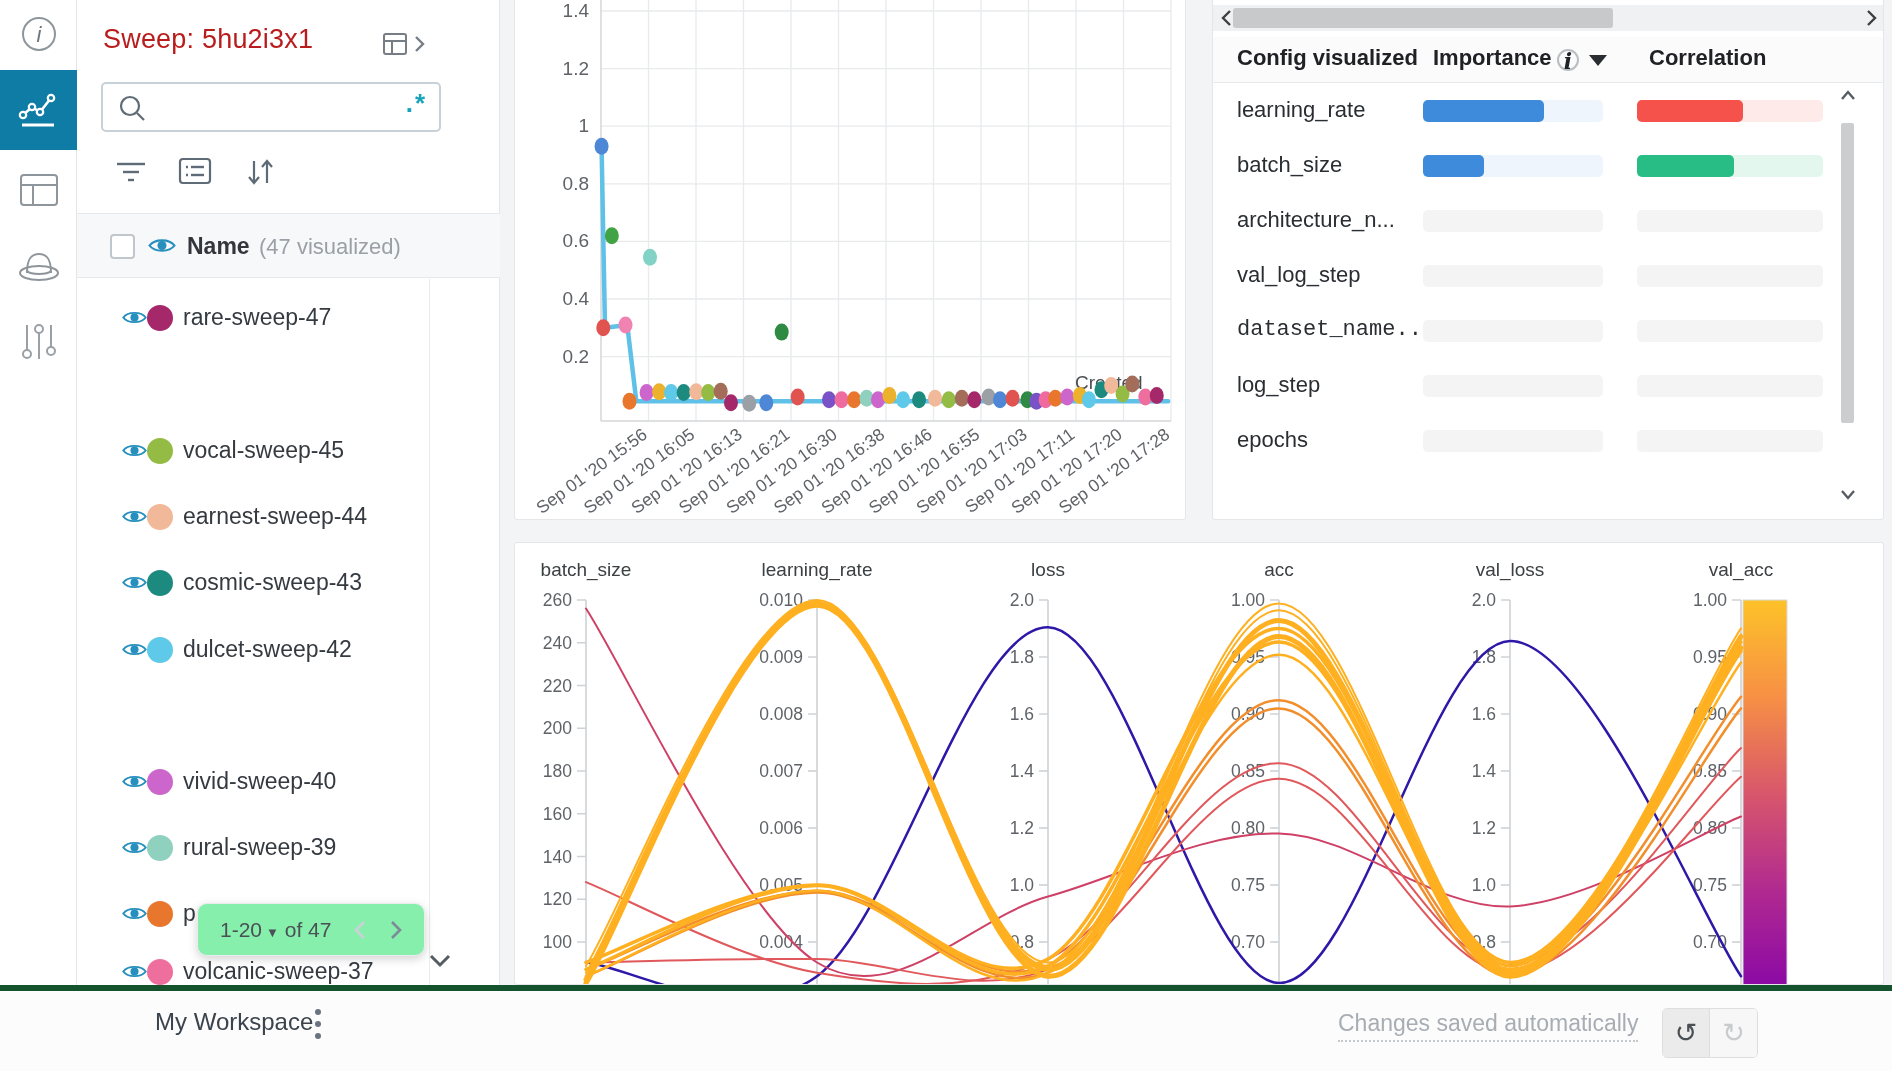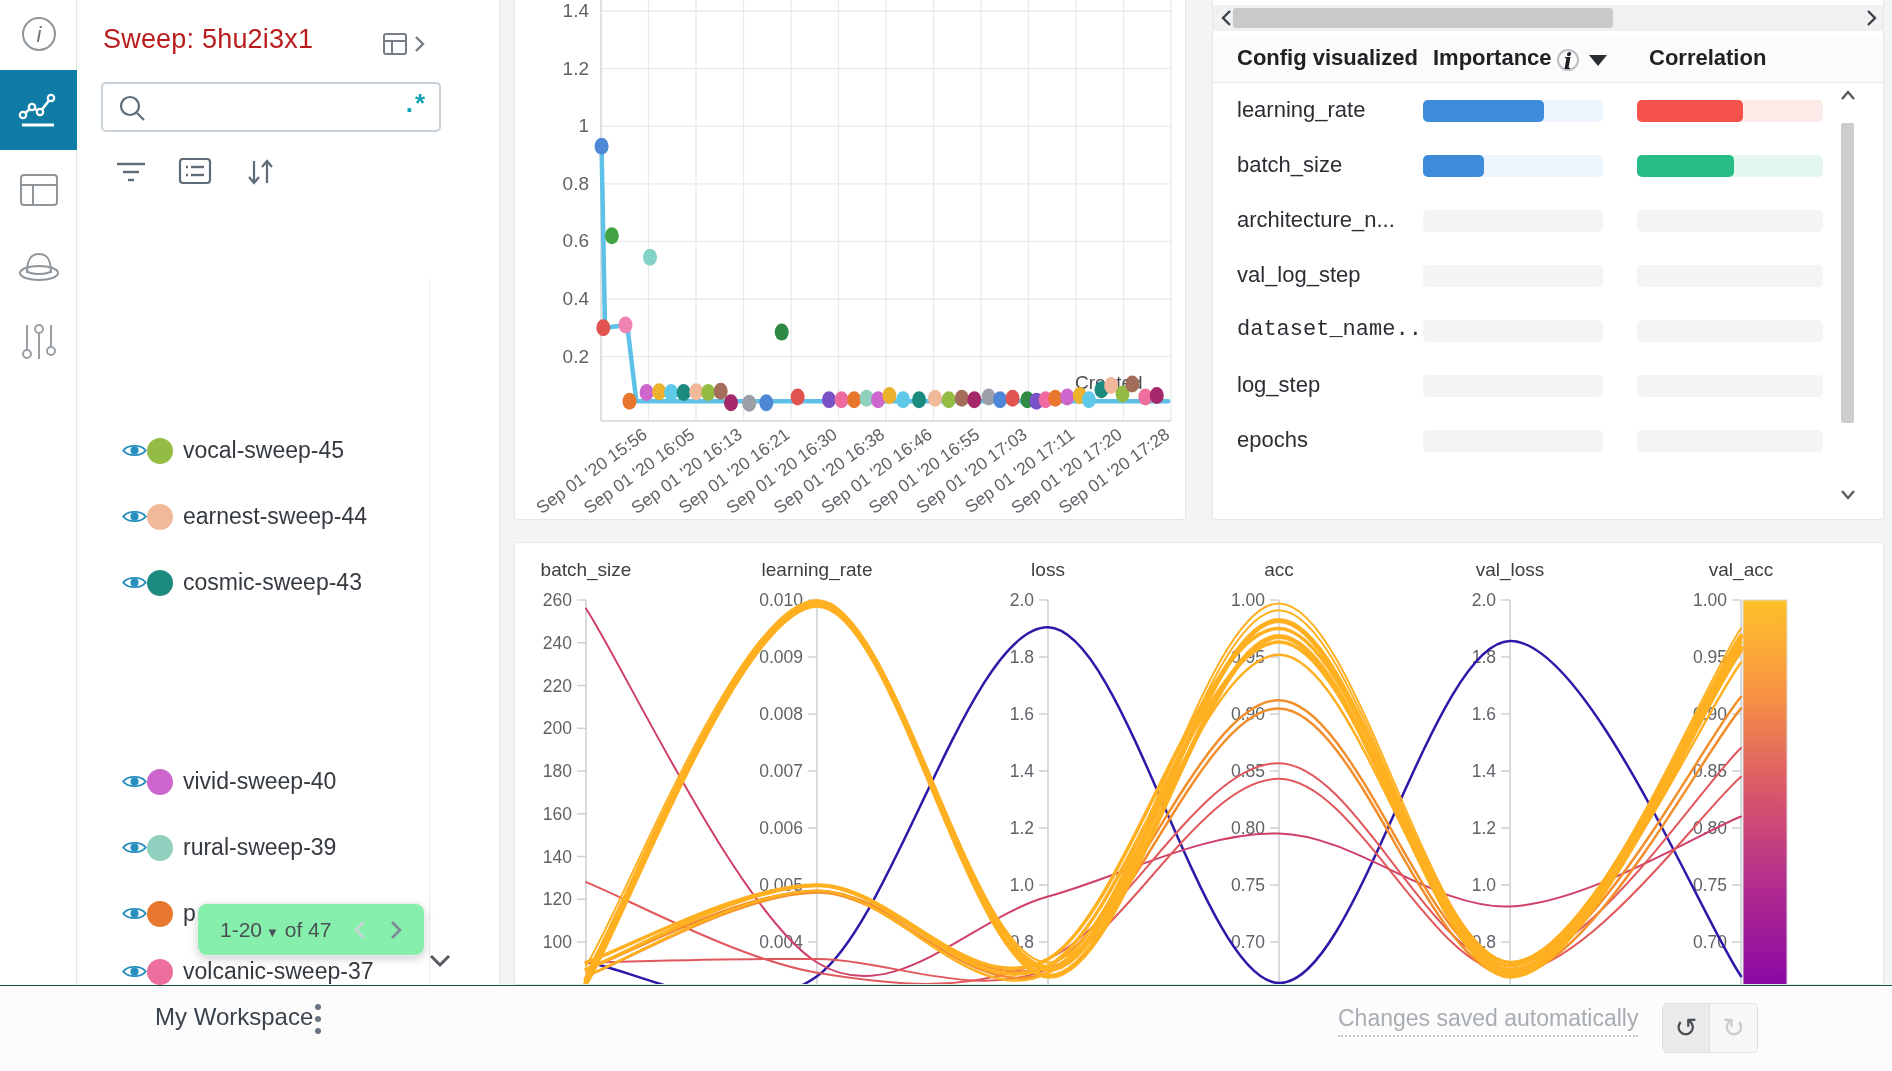--- a/index.html
+++ b/index.html
@@ -57,21 +57,21 @@
   .sort-caret { position:absolute; left:376px; top:18px; width:0; height:0; border-left:9px solid transparent; border-right:9px solid transparent; border-top:11px solid #2a2e33; cursor:pointer; }
   .imp-rows { position:absolute; left:0; top:96px; width:640px; height:438px; }
   .imp-row { position:absolute; left:0; width:640px; height:55px; }
   .imp-name { position:absolute; left:24px; top:14px; font-size:22px; color:#2a2e33; white-space:nowrap; }
   .bar-track { position:absolute; top:17px; height:22px; border-radius:5px; }
   .bar-fill { position:absolute; left:0; top:0; height:22px; border-radius:5px; }
   .vscroll { position:absolute; left:626px; top:96px; width:18px; height:424px; }
   .vscroll-thumb { position:absolute; left:2px; top:40px; width:13px; height:300px; background:#cbcdcf; border-radius:2px; cursor:grab; }
 
   
-  .footer { position:absolute; left:0; top:985px; width:1892px; height:86px; background:#fcfcfd; border-top:1px solid #14532d; z-index:3; }
+  .footer { position:absolute; left:0; top:985px; width:1892px; height:86px; background:#fcfcfd; border-top:6px solid #14532d; z-index:3; }
   .ws-title { position:absolute; left:155px; top:17px; font-size:24px; font-weight:500; color:#3b434c; }
   .kebab { position:absolute; left:308px; top:16px; width:20px; height:34px; cursor:pointer; }
   .kebab i { position:absolute; left:7px; width:6px; height:6px; border-radius:50%; background:#6b7280; }
   .save-status { position:absolute; left:1338px; top:19px; font-size:23px; color:#a7adb3; border-bottom:2px dotted #c3c8cc; padding-bottom:3px; }
   .histbtns { position:absolute; left:1662px; top:17px; width:96px; height:50px; display:flex; border:1px solid #dcdee0; border-radius:5px; overflow:hidden; }
   .histbtn { width:48px; height:48px; display:flex; align-items:center; justify-content:center; font-size:27px; }
   .undo { background:#ebebec; color:#4a4f54; border-right:1px solid #dcdee0; cursor:pointer; }
   .redo { background:#f7f7f8; color:#c9cccf; cursor:default; }
 
   svg { display:block; }
@@ -178,22 +178,43 @@
       <span class="p-icon" style="left:166px;">
         <svg width="34" height="32" viewBox="0 0 34 32">
             <line x1="11" y1="5" x2="11" y2="26" stroke="#5f6b76" stroke-width="2.2"></line>
             <polyline points="6,21 11,27 16,21" fill="none" stroke="#5f6b76" stroke-width="2.2"></polyline>
             <line x1="24" y1="27" x2="24" y2="6" stroke="#5f6b76" stroke-width="2.2"></line>
             <polyline points="19,11 24,5 29,11" fill="none" stroke="#5f6b76" stroke-width="2.2"></polyline>
           </svg>
       </span>
     </div>
 
+    <div class="name-header">
+      <span class="checkbox"></span>
+      <span style="position:absolute;left:70px;top:21px;">
+        <svg width="30" height="21" viewBox="0 0 24 16">
+            <path d="M2 8 C6 2.5 18 2.5 22 8 C18 13.5 6 13.5 2 8 Z" fill="none" stroke="#268fbe" stroke-width="1.7"></path>
+            <circle cx="12" cy="8" r="3.6" fill="#268fbe"></circle>
+          </svg>
+      </span>
+      <span class="name-label">Name</span>
+      <span class="name-annot">(47 visualized)</span>
+    </div>
 
     <div class="run-list" id="runList">
+        <div class="run-row" style="top: 7px;">
+          <span class="eye">
+            <svg width="27" height="19" viewBox="0 0 24 16">
+              <path d="M2 8 C6 2.5 18 2.5 22 8 C18 13.5 6 13.5 2 8 Z" fill="none" stroke="#268fbe" stroke-width="1.7"></path>
+              <circle cx="12" cy="8" r="3.6" fill="#268fbe"></circle>
+            </svg>
+          </span>
+    <span class="dot" style="background:#a4286a"></span>
+    <span class="rname">rare-sweep-47</span>
+        </div>
         <div class="run-row" style="top: 140px;">
           <span class="eye">
             <svg width="27" height="19" viewBox="0 0 24 16">
               <path d="M2 8 C6 2.5 18 2.5 22 8 C18 13.5 6 13.5 2 8 Z" fill="none" stroke="#268fbe" stroke-width="1.7"></path>
               <circle cx="12" cy="8" r="3.6" fill="#268fbe"></circle>
             </svg>
           </span>
     <span class="dot" style="background:#94bb44"></span>
     <span class="rname">vocal-sweep-45</span>
         </div>
@@ -209,20 +230,30 @@
         </div>
         <div class="run-row" style="top: 272px;">
           <span class="eye">
             <svg width="27" height="19" viewBox="0 0 24 16">
               <path d="M2 8 C6 2.5 18 2.5 22 8 C18 13.5 6 13.5 2 8 Z" fill="none" stroke="#268fbe" stroke-width="1.7"></path>
               <circle cx="12" cy="8" r="3.6" fill="#268fbe"></circle>
             </svg>
           </span>
     <span class="dot" style="background:#1d8a80"></span>
     <span class="rname">cosmic-sweep-43</span>
+        </div>
+        <div class="run-row" style="top: 339px;">
+          <span class="eye">
+            <svg width="27" height="19" viewBox="0 0 24 16">
+              <path d="M2 8 C6 2.5 18 2.5 22 8 C18 13.5 6 13.5 2 8 Z" fill="none" stroke="#268fbe" stroke-width="1.7"></path>
+              <circle cx="12" cy="8" r="3.6" fill="#268fbe"></circle>
+            </svg>
+          </span>
+    <span class="dot" style="background:#5ec9e8"></span>
+    <span class="rname">dulcet-sweep-42</span>
         </div>
         <div class="run-row" style="top: 471px;">
           <span class="eye">
             <svg width="27" height="19" viewBox="0 0 24 16">
               <path d="M2 8 C6 2.5 18 2.5 22 8 C18 13.5 6 13.5 2 8 Z" fill="none" stroke="#268fbe" stroke-width="1.7"></path>
               <circle cx="12" cy="8" r="3.6" fill="#268fbe"></circle>
             </svg>
           </span>
     <span class="dot" style="background:#cc66cc"></span>
     <span class="rname">vivid-sweep-40</span>

